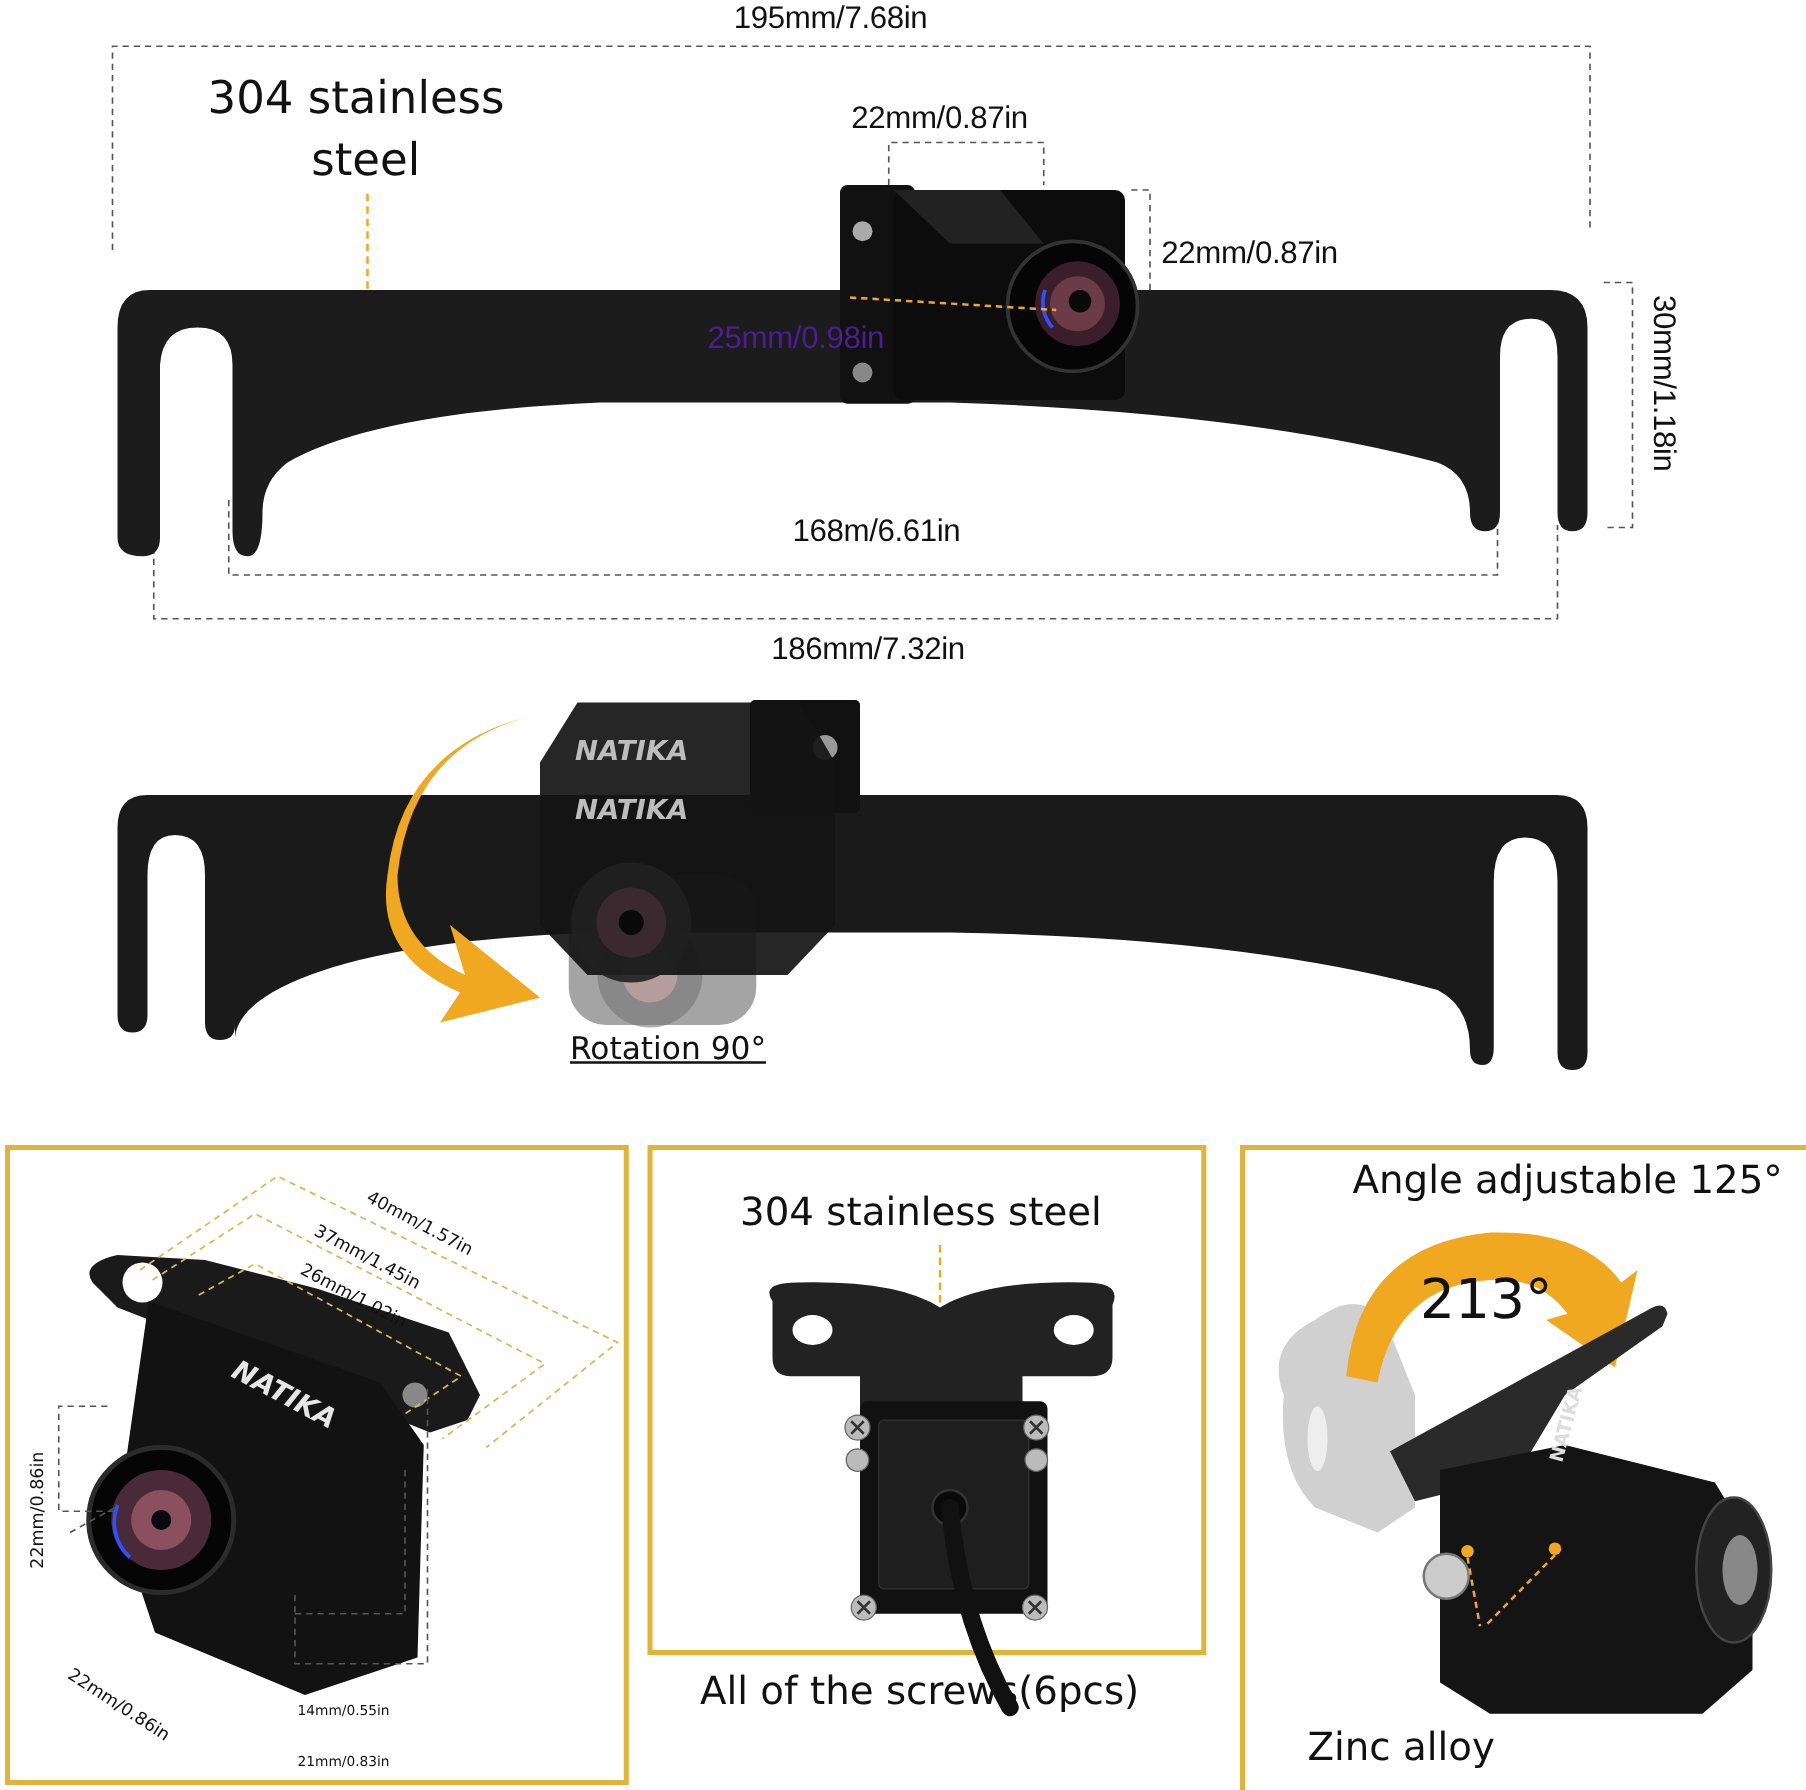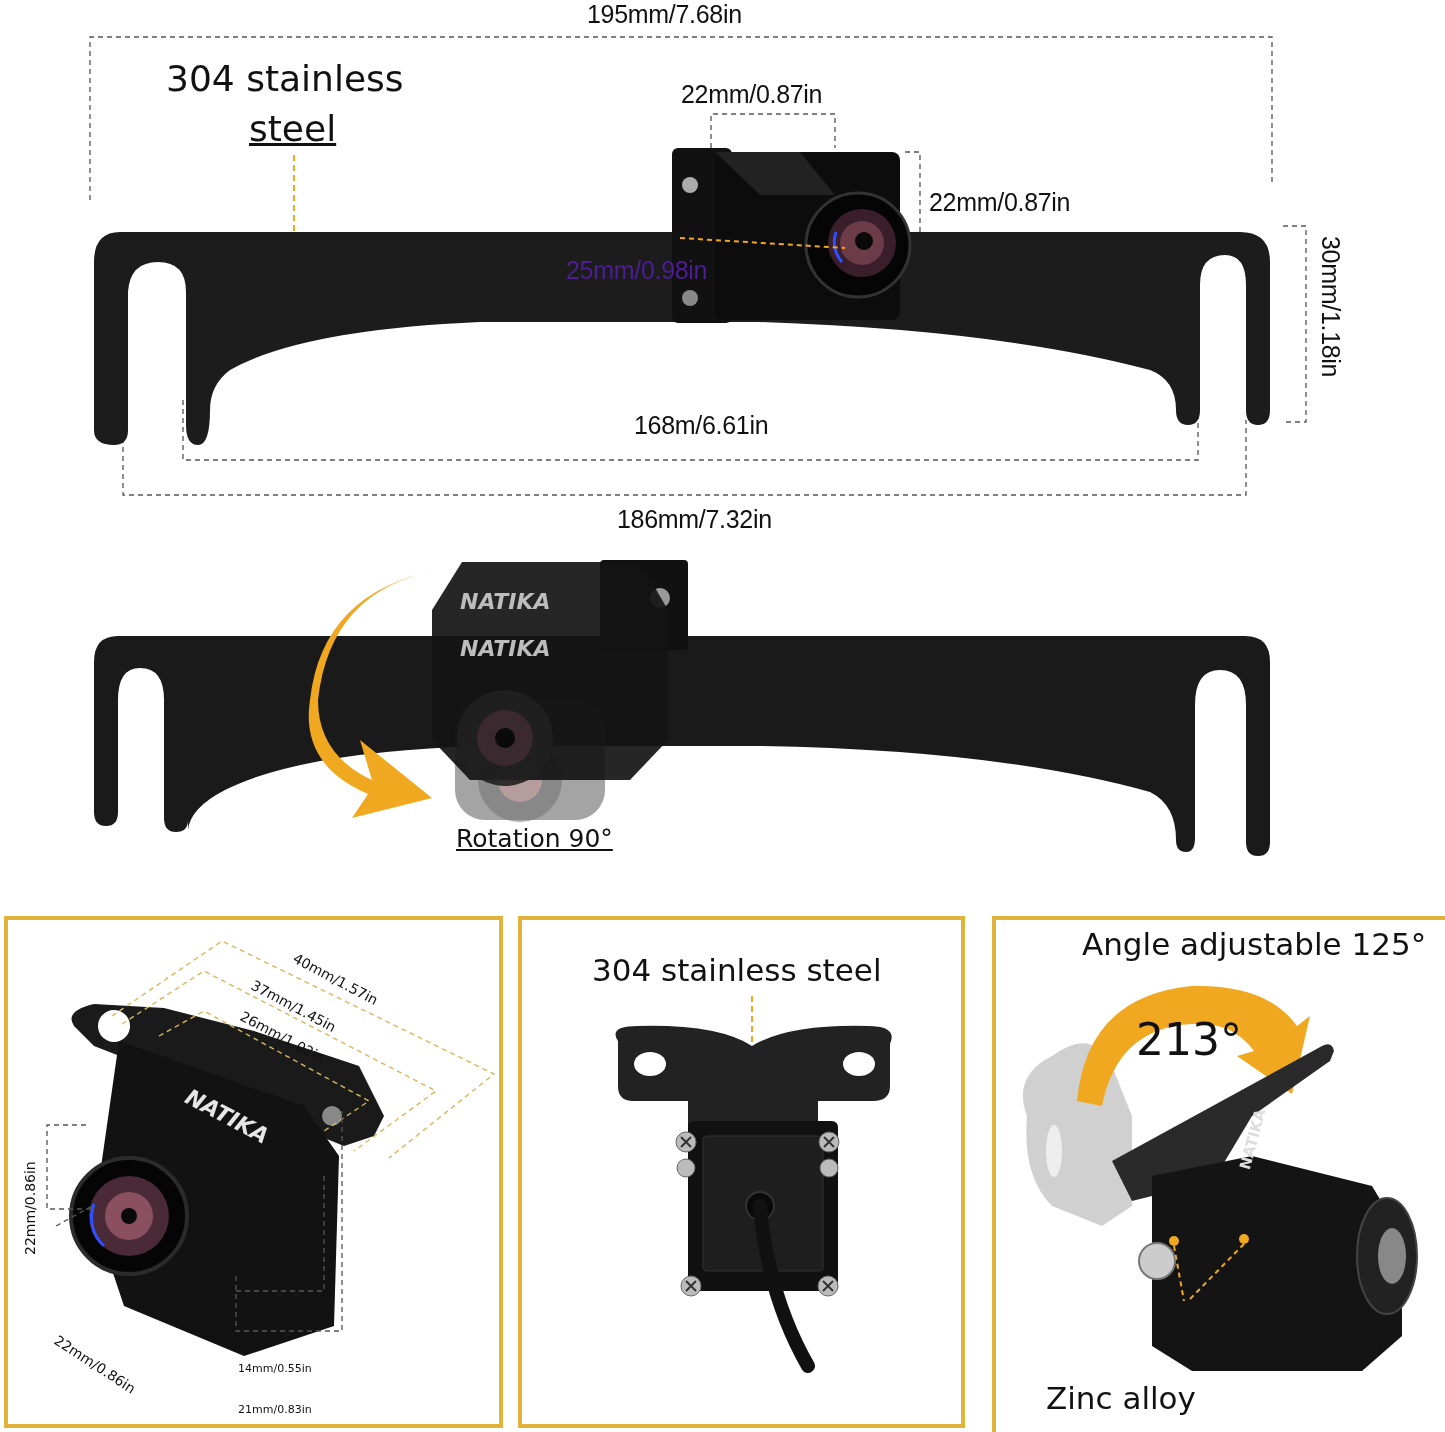--- a/index.html
+++ b/index.html
@@ -49,21 +49,21 @@
     <circle cx="864" cy="241" r="9" fill="#0a0a0a"></circle>
     <path d="M836,232 A30,30 0 0,0 842,262" stroke="#3050ff" stroke-width="3" fill="none"></path>
     <circle cx="690" cy="185" r="8" fill="#aaa"></circle>
     <circle cx="690" cy="298" r="8" fill="#888"></circle>
 
     <line x1="680" y1="238" x2="845" y2="248" stroke="#f0a820" stroke-width="2" stroke-dasharray="5,4"></line>
   </svg>
 
   <div class="lbl dim" style="left:587px;top:0px;">195mm/7.68in</div>
   <div class="lbl big" style="left:166px;top:55px;">304 stainless</div>
-  <div class="lbl big" style="left:249px;top:105px;text-decoration:underline;">steel</div>
+  <div class="lbl big" style="left:249px;top:105px;">steel</div>
   <div class="lbl dim" style="left:681px;top:80px;">22mm/0.87in</div>
   <div class="lbl dim" style="left:929px;top:188px;">22mm/0.87in</div>
   <div class="lbl dim orange" style="left:566px;top:256px;">25mm/0.98in</div>
   <div class="lbl dim rot" style="left:1345px;top:236px;transform:rotate(90deg);">30mm/1.18in</div>
   <div class="lbl dim" style="left:634px;top:411px;">168m/6.61in</div>
   <div class="lbl dim" style="left:617px;top:505px;">186mm/7.32in</div>
 </div>
 
 <div>
   <svg width="1445" height="320" style="left:0;top:550px;">
@@ -120,21 +120,21 @@
   <div class="lbl" style="left:185px;top:164px;font-size:22px;font-weight:bold;font-style:italic;color:#e6e6e6;transform:rotate(28deg);transform-origin:left top;">NATIKA</div>
   <div class="lbl small-dim" style="left:290px;top:30px;font-size:14px;transform:rotate(28deg);transform-origin:left top;">40mm/1.57in</div>
   <div class="lbl small-dim" style="left:248px;top:57px;font-size:14px;transform:rotate(28deg);transform-origin:left top;">37mm/1.45in</div>
   <div class="lbl small-dim" style="left:237px;top:88px;font-size:14px;transform:rotate(28deg);transform-origin:left top;">26mm/1.02in</div>
   <div class="lbl small-dim" style="left:14px;top:335px;font-size:14px;transform:rotate(-90deg);transform-origin:left top;">22mm/0.86in</div>
   <div class="lbl small-dim" style="left:52px;top:412px;font-size:14px;transform:rotate(33deg);transform-origin:left top;">22mm/0.86in</div>
   <div class="lbl small-dim" style="left:230px;top:442px;font-size:11px;">14mm/0.55in</div>
   <div class="lbl small-dim" style="left:230px;top:483px;font-size:11px;">21mm/0.83in</div>
 </div>
 
-<div class="panel" style="left:518px;top:916px;width:447px;height:512px;">
+<div class="panel" style="left:518px;top:916px;width:447px;height:408px;">
   <svg width="447" height="512" style="left:-4px;top:-4px;">
     <line x1="234" y1="80" x2="234" y2="145" stroke="#f0a820" stroke-width="2" stroke-dasharray="6,4"></line>
     <circle cx="234" cy="152" r="6" fill="#f0a820"></circle>
 
     <path d="M100,125 Q90,110 120,110 Q200,108 234,130 Q270,108 350,110 Q380,110 372,128 L372,170 Q372,185 355,185 L300,185 L300,215 L170,215 L170,185 L115,185 Q100,185 100,170 Z" fill="#222"></path>
     <ellipse cx="132" cy="148" rx="16" ry="12" fill="#fff"></ellipse>
     <ellipse cx="341" cy="148" rx="16" ry="12" fill="#fff"></ellipse>
 
     <rect x="170" y="205" width="150" height="170" rx="6" fill="#111"></rect>
     <rect x="185" y="220" width="120" height="135" rx="4" fill="#1e1e1e" stroke="#333"></rect>
@@ -151,20 +151,21 @@
         <circle cx="310" cy="370" r="10"></circle>
     </g>
     <g stroke="#333" stroke-width="2">
       <path d="M163,221 L173,231 M173,221 L163,231"></path>
       <path d="M306,221 L316,231 M316,221 L306,231"></path>
       <path d="M168,365 L178,375 M178,365 L168,375"></path>
       <path d="M305,365 L315,375 M315,365 L305,375"></path>
     </g>
   </svg>
   <div class="lbl" style="left:70px;top:32px;font-size:31px;">304 stainless steel</div>
+  <div class="lbl" style="left:38px;top:415px;font-size:31px;">All of the screws(6pcs)</div>
 </div>
 
 <div class="panel" style="left:992px;top:916px;width:459px;height:536px;">
   <svg width="459" height="512" style="left:-4px;top:-4px;">
 
     <path d="M35,200 Q20,160 60,140 Q100,110 120,150 L140,200 L140,290 L110,310 L60,290 Q30,260 35,200 Z" fill="#c8c8c8" opacity="0.85"></path>
     <ellipse cx="62" cy="235" rx="8" ry="26" fill="#eee"></ellipse>
 
     <path d="M85,185 Q95,80 200,70 Q275,68 305,110 L318,100 L300,178 L245,140 L262,135 Q240,105 200,108 Q125,112 110,190 Z" fill="#f0a820"></path>
 

